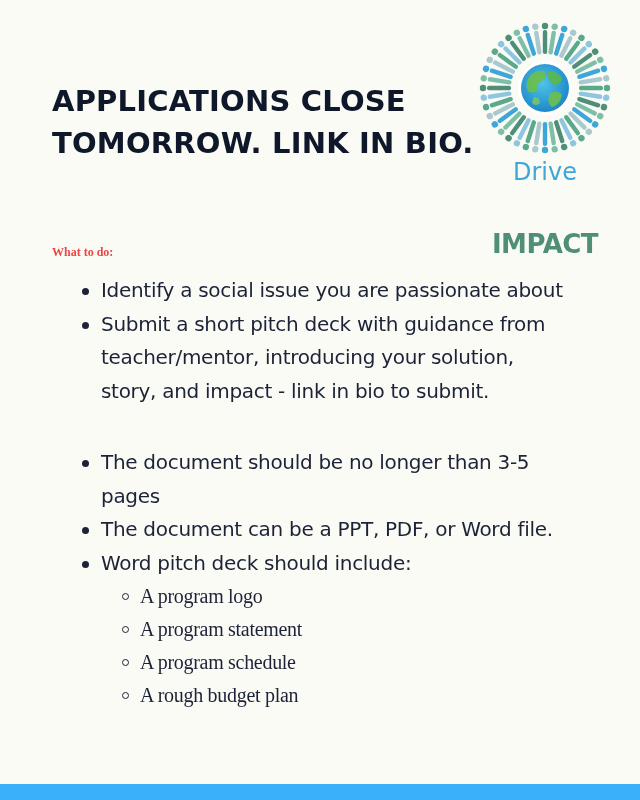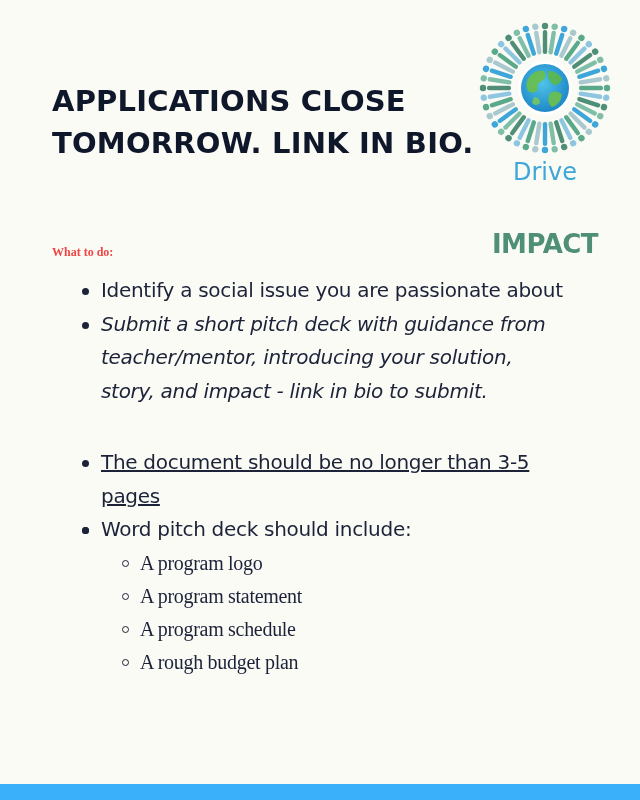--- a/index.html
+++ b/index.html
@@ -247,35 +247,36 @@
   <div class="logo-text logo-impact">IMPACT</div>
 </div>
 
 <div class="section" style="top:238px;">
   <div class="section-title">What to do:</div>
   <ul>
     <li class="bullet">
       <span class="dot"></span>
       <span>Identify a social issue you are passionate about</span>
     </li>
-    <li class="bullet" style="width:470px;font-style:italic;">
+    <li class="bullet" style="width:470px;">
       <span class="dot"></span>
       <span>Submit a short pitch deck with guidance from teacher/mentor, introducing your solution, story, and impact - link in bio to submit.</span>
     </li>
   </ul>
 </div>
 
 <div class="section" style="top:438px;">
   <ul>
-    <li class="bullet" style="width:455px;text-decoration:underline;">
+    <li class="bullet" style="width:455px;">
       <span class="dot"></span>
       <span>The document should be no longer than 3-5 pages</span>
     </li>
     <li class="bullet">
       <span class="dot"></span>
+      <span>The document can be a PPT, PDF, or Word file.</span>
     </li>
     <li class="bullet">
       <span class="dot"></span>
       <span>Word pitch deck should include:</span>
     </li>
     <li class="sub">
       <span class="ring"></span>
       <span>A program logo</span>
     </li>
     <li class="sub">

